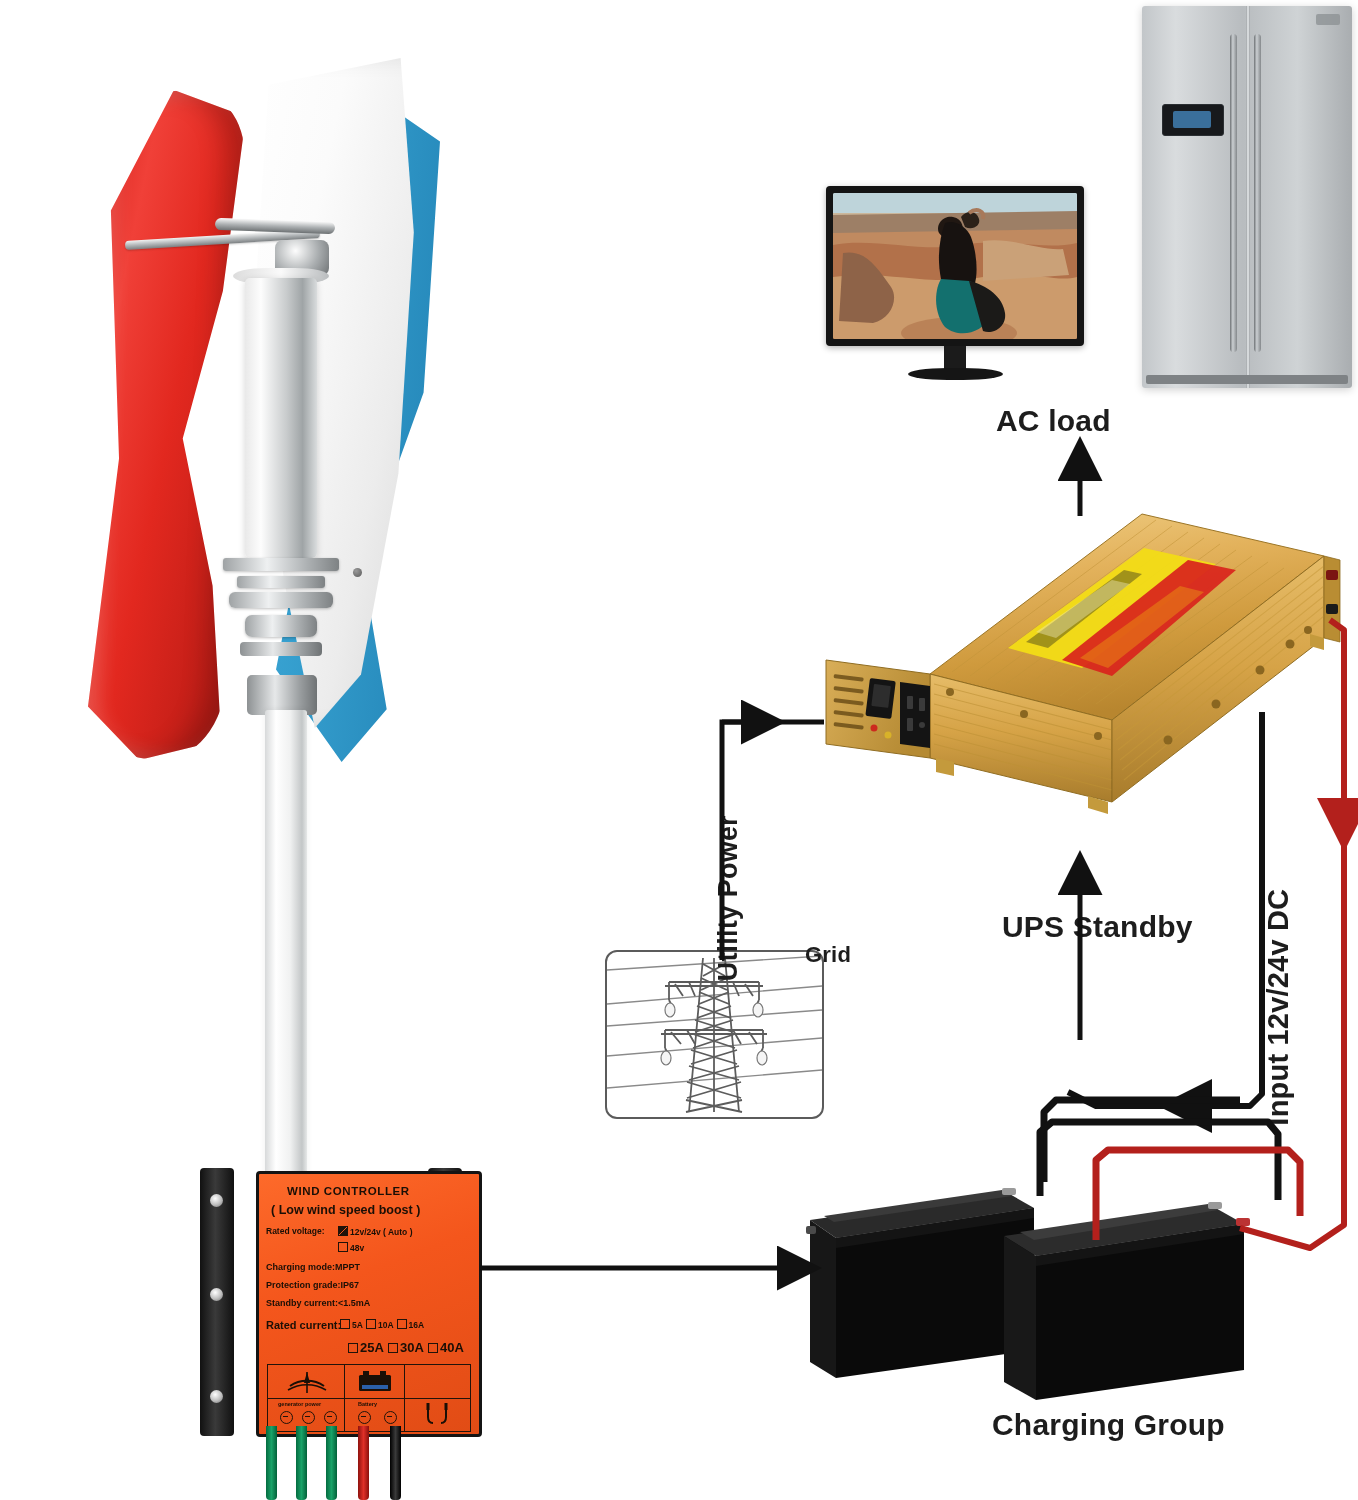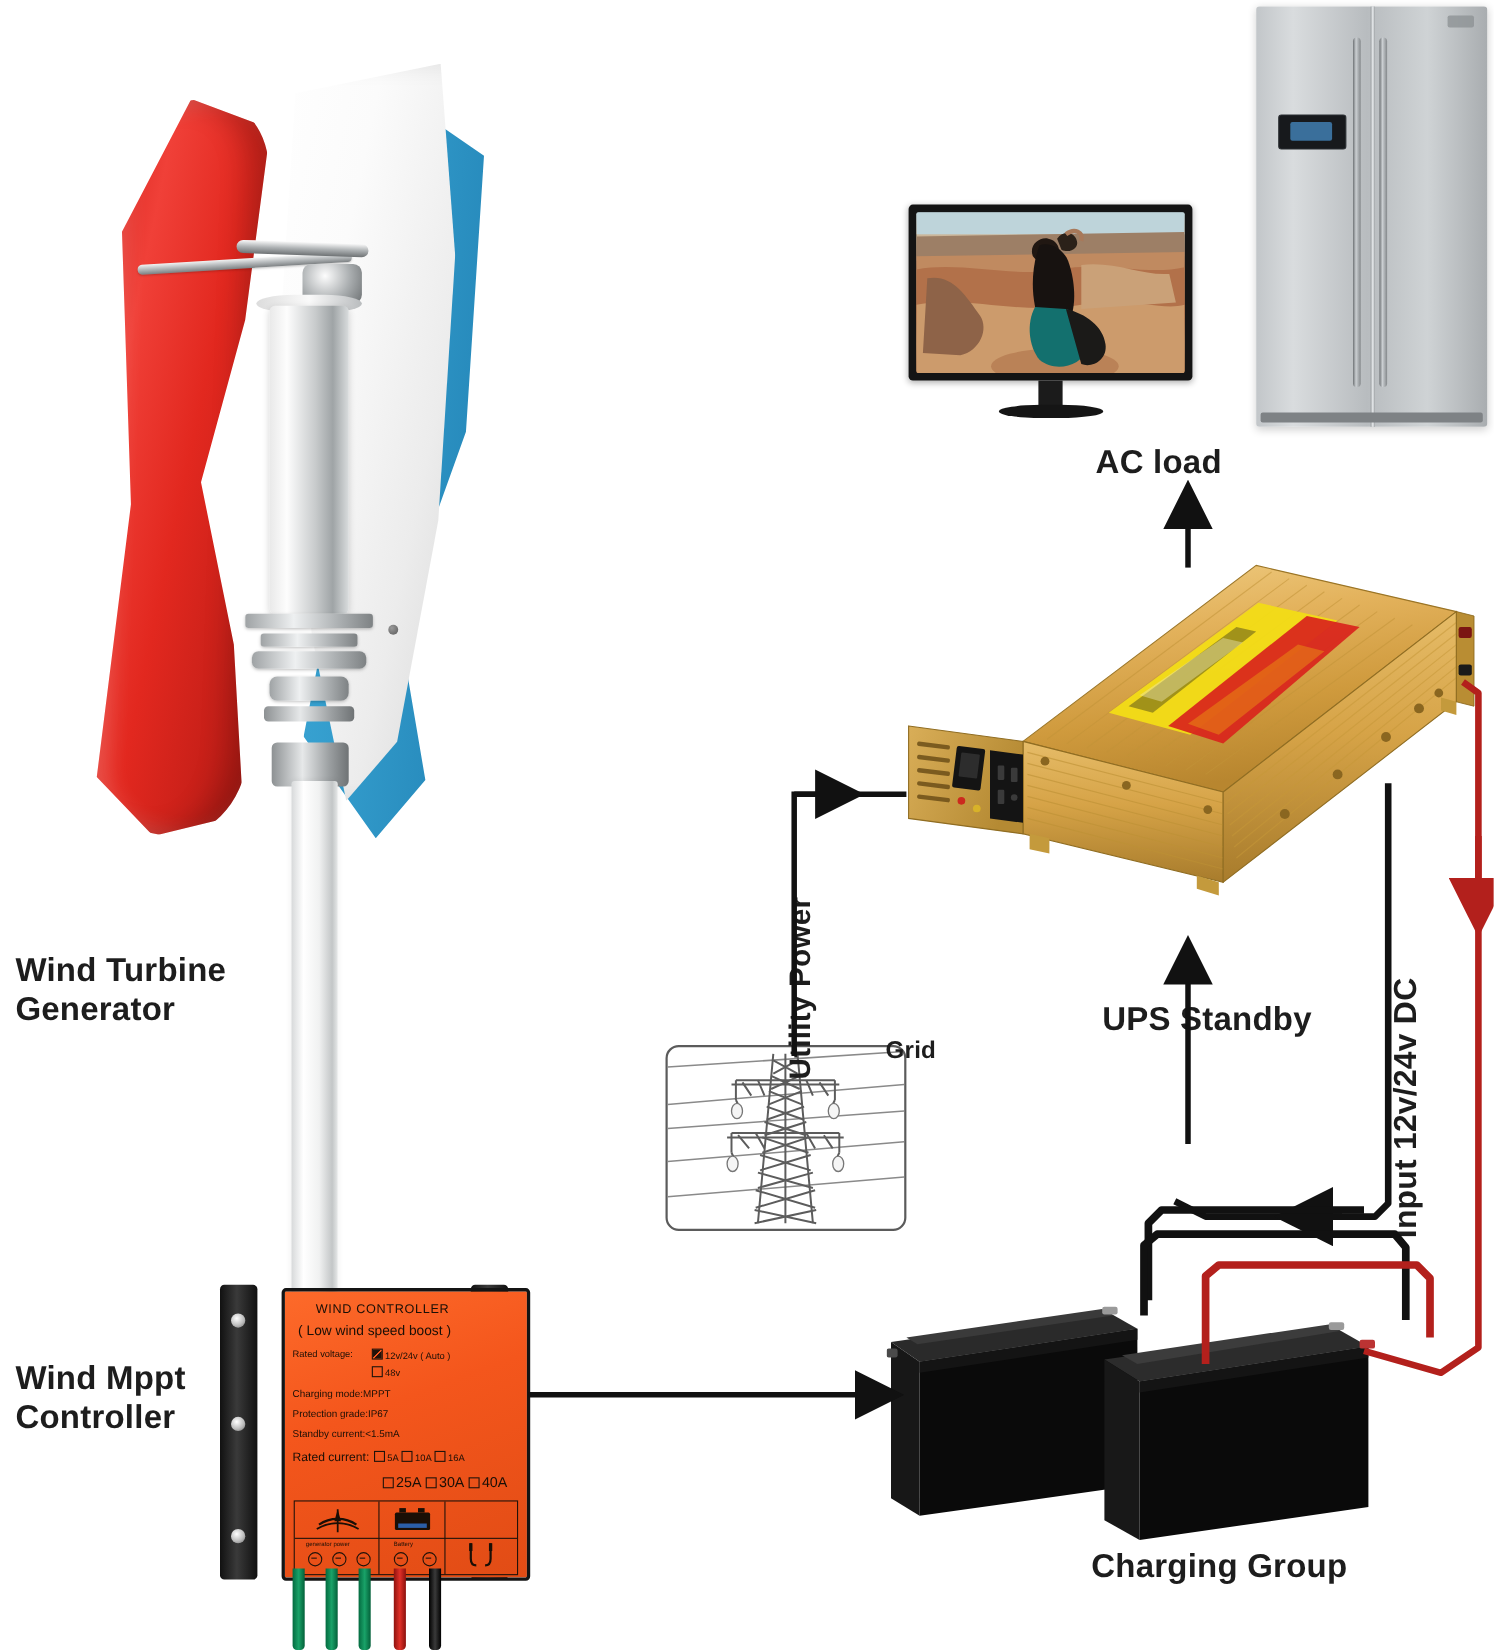--- a/index.html
+++ b/index.html
@@ -58,21 +58,21 @@
   
   #controller{position:absolute;left:200px;top:1168px;width:280px;height:332px;}
   .ctrl-rail{position:absolute;top:0;width:34px;height:268px;border-radius:4px;
     background:linear-gradient(90deg,#111,#3a3a3a 45%,#101010);}
   .ctrl-rail.l{left:0;} .ctrl-rail.r{left:228px;}
   .rail-hole{position:absolute;left:10px;width:13px;height:13px;border-radius:50%;
     background:radial-gradient(circle at 40% 35%,#fff,#bdbdbd 55%,#6b6b6b);}
   .ctrl-face{position:absolute;left:56px;top:3px;width:220px;height:260px;
     background:linear-gradient(160deg,#fd6a2a 0%,#f4561c 40%,#e14c15 100%);
     border:3px solid #141414;border-radius:4px;overflow:hidden;}
-  .ct{position:absolute;color:#1a0f06;font-weight:400;white-space:nowrap;}
+  .ct{position:absolute;color:#1a0f06;font-weight:700;white-space:nowrap;}
   .cbox{display:inline-block;width:8px;height:8px;border:1.6px solid #21130a;margin:0 2px -1px 1px;vertical-align:baseline;}
   .cbox.on{background:linear-gradient(135deg,#21130a 45%,#f4561c 46%,#f4561c 54%,#21130a 55%);}
   .ct-grid{position:absolute;left:8px;top:190px;width:202px;height:66px;border:1.5px solid #21130a;}
   .ct-grid .cell{position:absolute;top:0;height:66px;border-right:1.5px solid #21130a;}
   .ct-grid .hr{position:absolute;left:0;right:0;top:33px;border-top:1.5px solid #21130a;}
   .term{position:absolute;width:11px;height:11px;border-radius:50%;border:1.5px solid #21130a;}
   .term:after{content:"";position:absolute;left:2px;top:4px;width:5px;border-top:1.4px solid #21130a;}
   .wire{position:absolute;width:11px;border-radius:0 0 4px 4px;}
 
   
@@ -130,29 +130,21 @@
 
     <div class="gen-ring" style="left:183px;top:528px;width:116px;height:13px;"></div>
     <div class="gen-ring" style="left:197px;top:546px;width:88px;height:12px;"></div>
     <div class="gen-ring" style="left:189px;top:562px;width:104px;height:16px;border-radius:6px;"></div>
     <div class="gen-ring" style="left:205px;top:585px;width:72px;height:22px;border-radius:7px;"></div>
     <div class="collar" style="left:200px;top:612px;width:82px;height:14px;"></div>
     <div class="collar" style="left:207px;top:645px;width:70px;height:40px;border-radius:5px;"></div>
     <div class="mast"></div>
   </div>
 
-  <div class="lbl" style="left:14px;top:866px;font-size:30px;">
-    <div>Wind Turbine</div>
-    <div>Generator</div>
-  </div>
-
-  <div class="lbl" style="left:14px;top:1237px;font-size:30px;">
-    <div>Wind Mppt</div>
-    <div>Controller</div>
-  </div>
+
 
   <div id="controller">
     <div class="ctrl-rail l">
       <div class="rail-hole" style="top:26px;"></div>
       <div class="rail-hole" style="top:120px;"></div>
       <div class="rail-hole" style="top:222px;"></div>
     </div>
     <div class="ctrl-rail r">
       <div class="rail-hole" style="top:26px;"></div>
       <div class="rail-hole" style="top:222px;"></div>

